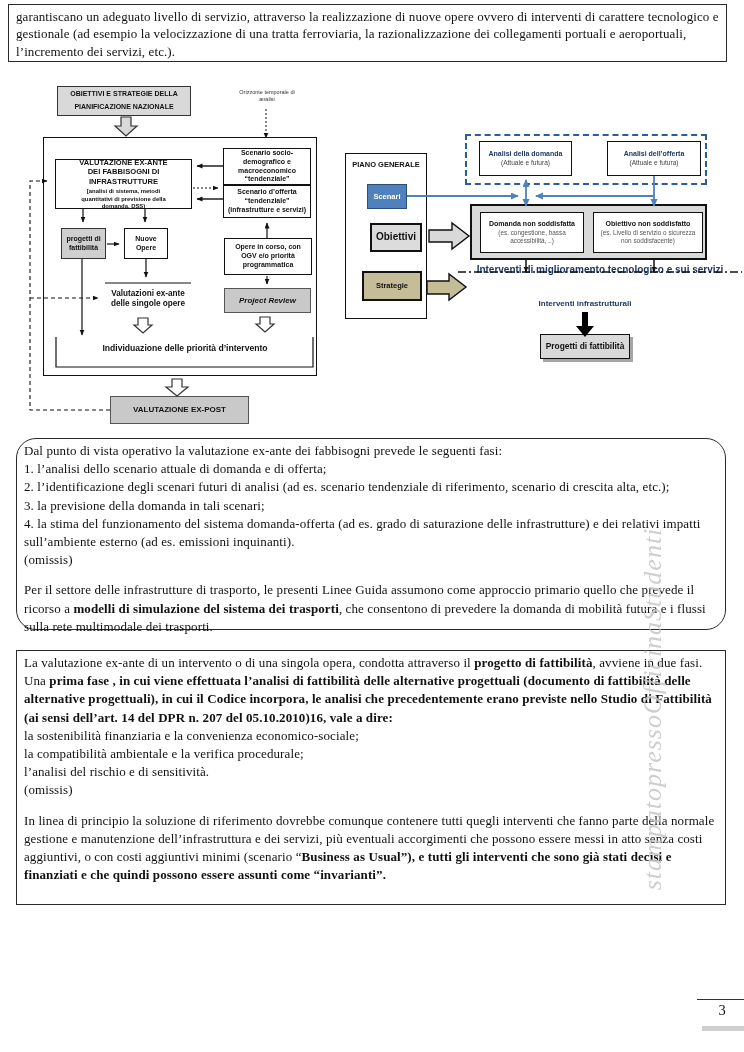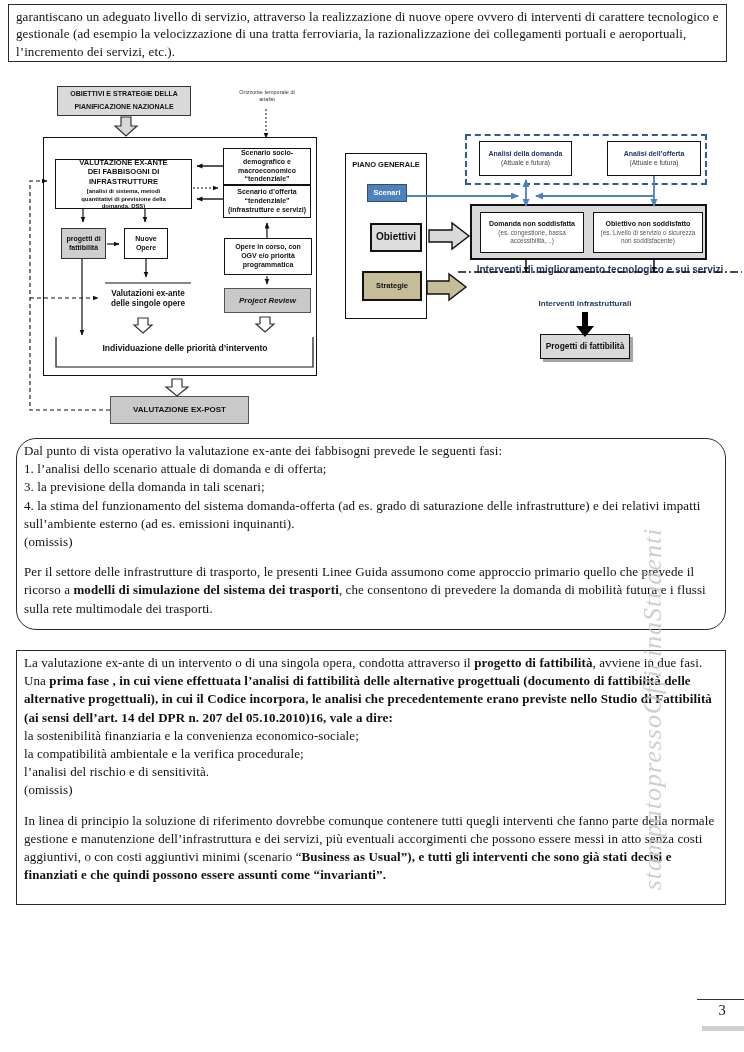--- a/index.html
+++ b/index.html
@@ -67,21 +67,21 @@
   <div class="db" style="left:224px;top:288px;width:87px;height:25px;background:#c9c9c9;border:1.3px solid #555;font-size:8px;font-style:italic;">Project Review</div>
 
   <div class="db" style="left:110px;top:396px;width:139px;height:28px;background:#c9c9c9;border:1px solid #555;font-size:8px;">VALUTAZIONE EX-POST</div>
 
   <div class="db" style="left:60px;top:341px;width:250px;height:15px;font-size:8.6px;">Individuazione delle priorità d’intervento</div>
 
   <div class="db" style="left:345px;top:153px;width:82px;height:166px;border:1.2px solid #111;justify-content:flex-start;padding-top:6px;font-size:7.5px;">
     <div>PIANO GENERALE</div>
   </div>
 
-  <div class="db" style="left:367px;top:184px;width:40px;height:18px;background:#4f81bd;border:1.8px solid #2c4d74;color:#fff;font-size:7.5px;">Scenari</div>
+  <div class="db" style="left:367px;top:184px;width:40px;height:25px;background:#4f81bd;border:1.8px solid #2c4d74;color:#fff;font-size:7.5px;">Scenari</div>
 
   <div class="db" style="left:370px;top:223px;width:52px;height:29px;background:#dcdcdc;border:2.5px solid #111;font-size:10px;">Obiettivi</div>
 
   <div class="db" style="left:362px;top:271px;width:60px;height:30px;background:#c4bd97;border:2.5px solid #111;font-size:7.5px;">Strategie</div>
 
   <div class="db" style="left:465px;top:134px;width:242px;height:51px;border:2.5px dashed #2e5b9f;z-index:1;"></div>
 
   <div class="db" style="left:479px;top:141px;width:93px;height:35px;background:#fff;border:1.4px solid #111;padding:1px;">
     <div style="font-size:7px;color:#1f3864;">Analisi della domanda</div>
     <div class="sub" style="font-size:6.6px;color:#444;">(Attuale e futura)</div>
@@ -152,20 +152,21 @@
     <line x1="458" y1="272" x2="742" y2="272" stroke="#111" stroke-width="1.5" stroke-dasharray="8 3 2 3"></line>
 
     <polygon points="429,230 452,230 452,223 469,236 452,249 452,242 429,242" fill="#d9d9d9" stroke="#111" stroke-width="1.4"></polygon>
     <polygon points="427,281 449,281 449,274 466,287 449,300 449,294 427,294" fill="#c4bd97" stroke="#111" stroke-width="1.4"></polygon>
     <polygon points="582,312 588,312 588,326 594,326 585,337 576,326 582,326" fill="#000"></polygon>
   </svg>
 
   <div class="tbox" style="left:16px;top:438px;width:710px;height:192px;border-radius:20px;">
     <p><span>Dal punto di vista operativo la valutazione ex-ante dei fabbisogni prevede le seguenti fasi:</span></p>
     <p><span>1. l’analisi dello scenario attuale di domanda e di offerta;</span></p>
+    <p><span>2. l’identificazione degli scenari futuri di analisi (ad es. scenario tendenziale di riferimento, scenario di crescita alta, etc.);</span></p>
     <p><span>3. la previsione della domanda in tali scenari;</span></p>
     <p><span>4. la stima del funzionamento del sistema domanda-offerta (ad es. grado di saturazione delle infrastrutture) e dei relativi impatti sull’ambiente esterno (ad es. emissioni inquinanti).</span></p>
     <p><span>(omissis)</span></p>
     <p class="mt1"><span>Per il settore delle infrastrutture di trasporto, le presenti Linee Guida assumono come approccio primario quello che prevede il ricorso a </span><span class="b">modelli di simulazione del sistema dei trasporti</span><span>, che consentono di prevedere la domanda di mobilità futura e i flussi sulla rete multimodale dei trasporti.</span></p>
   </div>
 
   <div class="tbox" style="left:16px;top:650px;width:710px;height:255px;">
     <p><span>La valutazione ex-ante di un intervento o di una singola opera, condotta attraverso il </span><span class="b">progetto di fattibilità</span><span>, avviene in due fasi. Una </span><span class="b">prima fase , in cui viene effettuata l’analisi di fattibilità delle alternative progettuali (documento di fattibilità delle alternative progettuali), in cui il Codice incorpora, le analisi che precedentemente erano previste nello Studio di Fattibilità (ai sensi dell’art. 14 del DPR n. 207 del 05.10.2010)16, vale a dire:</span></p>
     <p><span>la sostenibilità finanziaria e la convenienza economico-sociale;</span></p>
     <p><span>la compatibilità ambientale e la verifica procedurale;</span></p>

